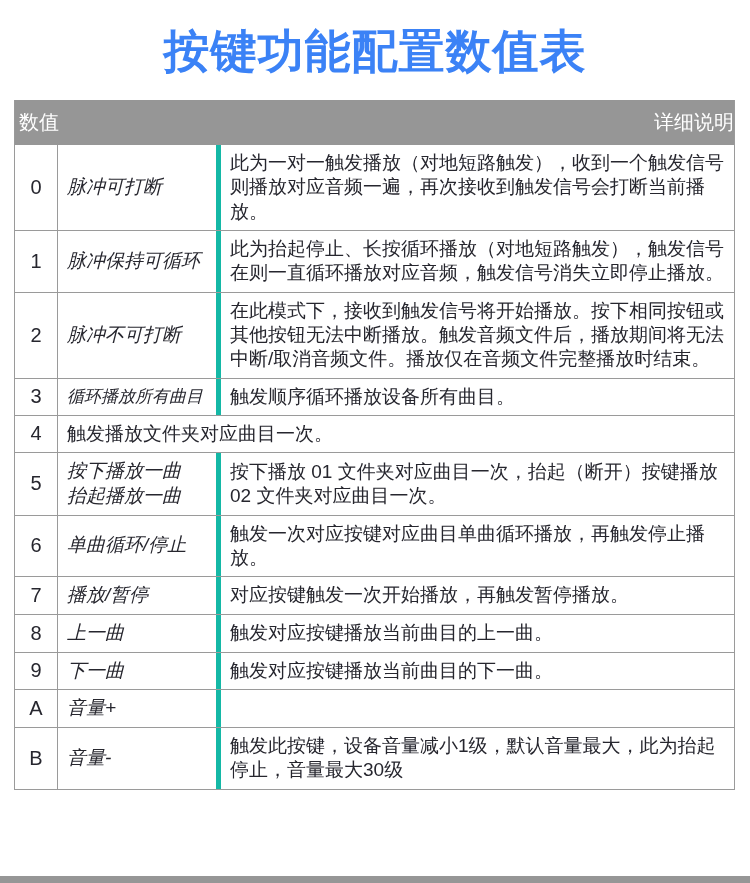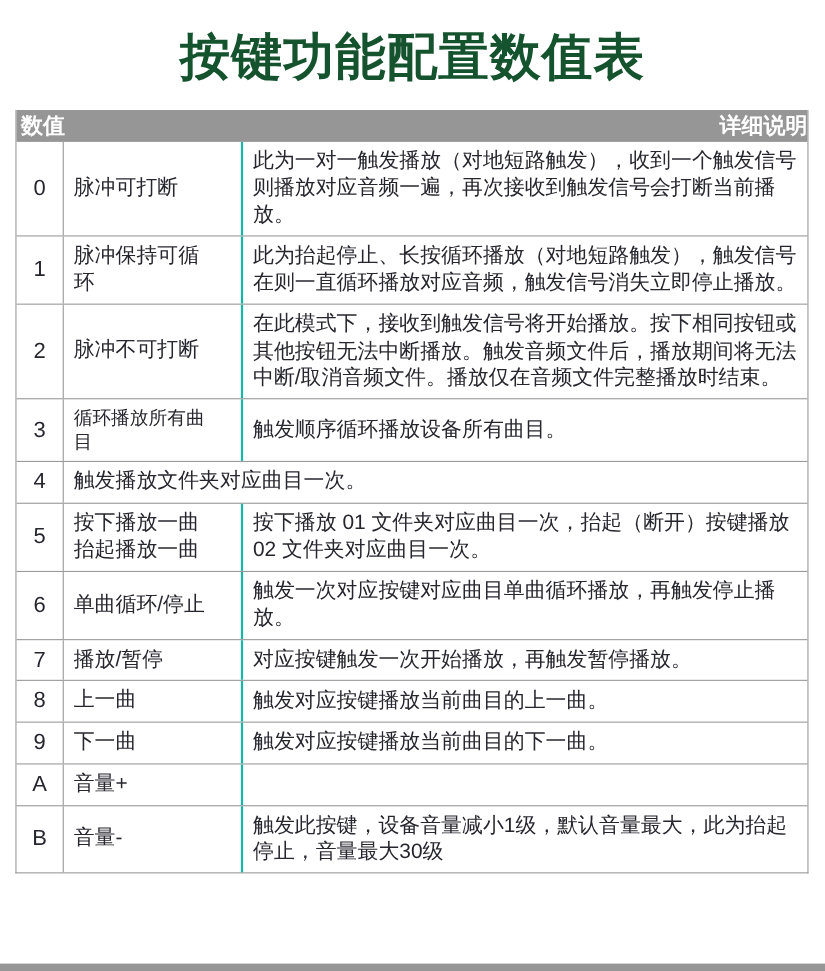--- a/index.html
+++ b/index.html
@@ -15,40 +15,40 @@
     background: #ffffff;
     overflow: hidden;
   }
   .title {
     margin: 0;
     padding-top: 26px;
     text-align: center;
     font-size: 46px;
     font-weight: 900;
     letter-spacing: 1px;
-    color: #14532d;
+    color: #3b82f6;
     line-height: 1.1;
   }
   .table {
     position: absolute;
     left: 14px;
     top: 100px;
     width: 721px;
     border-left: 1px solid #9a9a9a;
     border-right: 1px solid #9a9a9a;
     border-bottom: 1px solid #9a9a9a;
     box-sizing: border-box;
   }
   .thead {
     display: flex;
     align-items: center;
-    height: 29px;
+    height: 45px;
     background: #969696;
     color: #ffffff;
-    font-weight: bold;
+    font-weight: normal;
     font-size: 20px;
   }
   .th1 {
     width: 44px;
     padding-left: 4px;
     box-sizing: border-box;
     white-space: nowrap;
   }
   .th2 {
     width: 163px;
@@ -73,26 +73,27 @@
     padding: 6px 0;
   }
   .cell.val {
     width: 43px;
     justify-content: center;
     border-right: 1px solid #9a9a9a;
     font-size: 20px;
   }
   .cell.func {
     width: 163px;
-    border-right: 2px solid #14b8a6;
+    border-right: 5px solid #14b8a6;
     padding-left: 9px;
-    padding-right: 20px;
+    padding-right: 8px;
     font-size: 19px;
     line-height: 1.3;
     white-space: pre-line;
+    font-style: italic;
   }
   .cell.func.small { font-size: 17px; }
   .cell.desc {
     flex: 1;
     padding-left: 9px;
     padding-right: 8px;
     font-size: 19px;
     line-height: 1.28;
   }
   .footer-bar {

